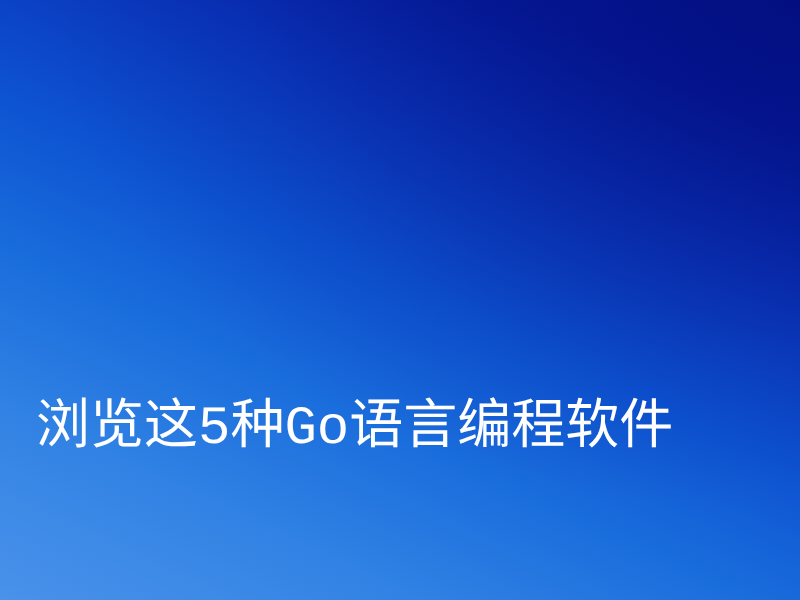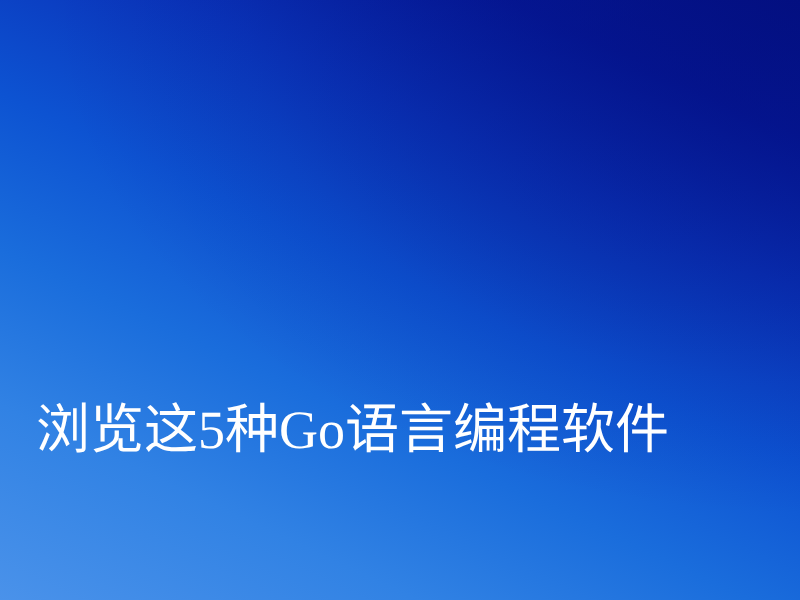--- a/index.html
+++ b/index.html
@@ -23,21 +23,21 @@
         #0a35bb 30%,
         #0d53d2 48%,
         #1a6ddc 64%,
         #3182e4 80%,
         #4a92ea 100%),
       linear-gradient(90deg,
         rgba(10, 80, 210, 0.55) 0%,
         rgba(8, 40, 170, 0.25) 45%,
         rgba(4, 18, 140, 0.55) 100%);
     background-blend-mode: normal, soft-light;
-    font-family: Liberation Serif, serif;
+    font-family: Liberation Mono, monospace;
   }
 
   
   #banner::after {
     content: "";
     position: absolute;
     inset: 0;
     pointer-events: none;
     background: radial-gradient(
         120% 110% at 100% 0%,

